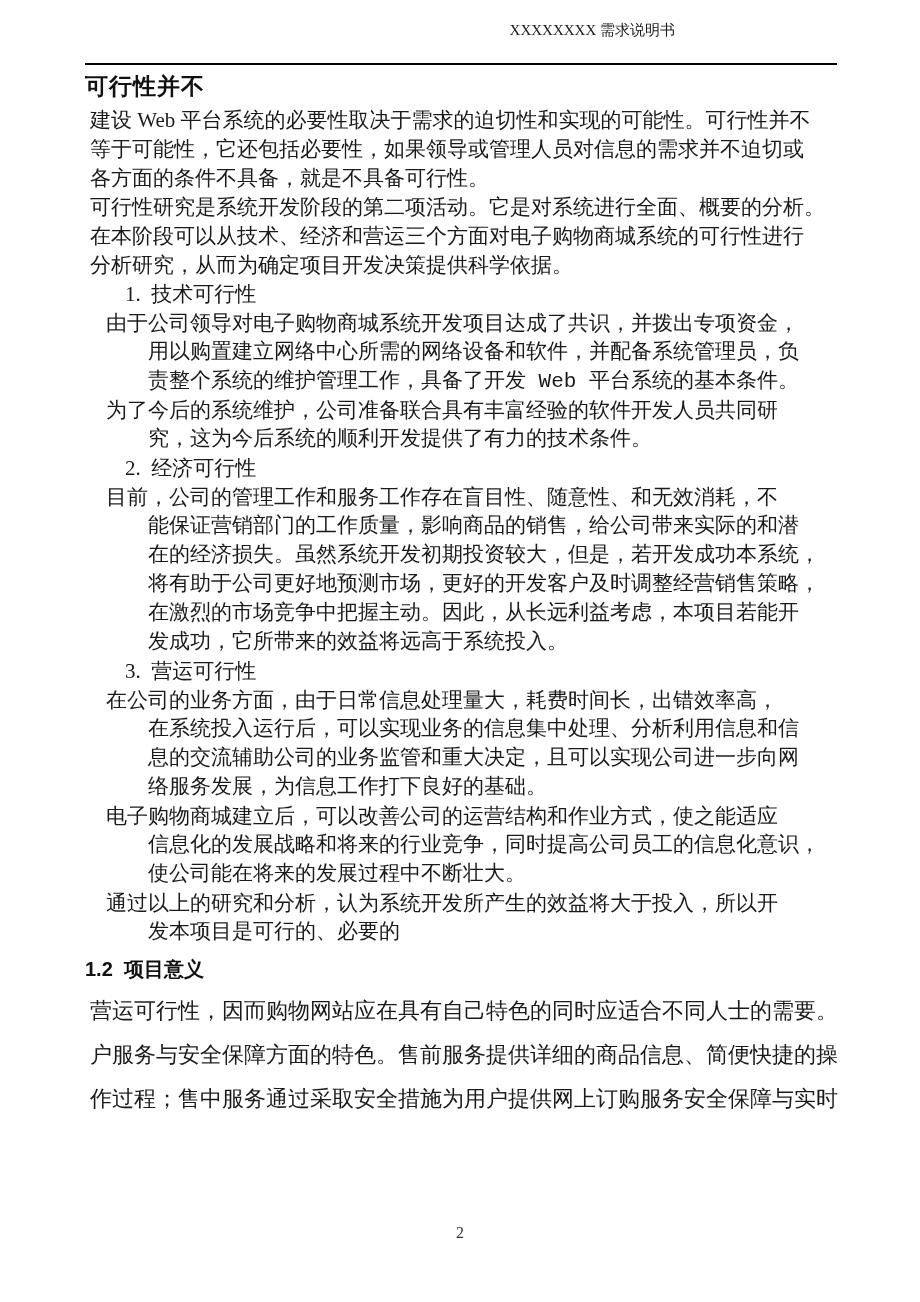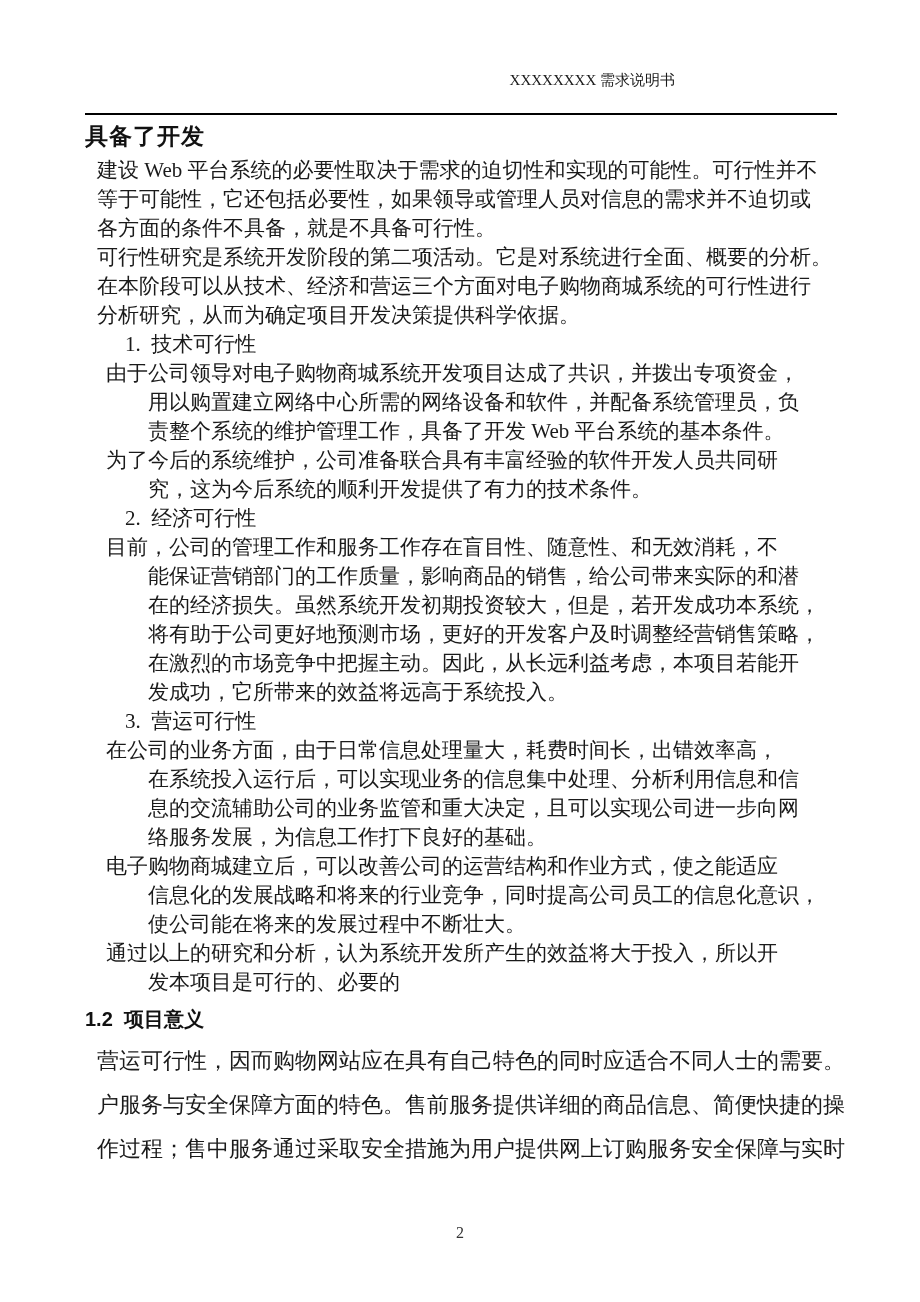--- a/index.html
+++ b/index.html
@@ -11,21 +11,20 @@
   }
   .page {
     position: relative;
     width: 920px; height: 1302px;
     background: #ffffff;
     overflow: hidden;
   }
   .content { padding: 0 83px 0 85px; }
 
   .doc-header {
-    padding-top: 50px;
     padding-bottom: 3px;
     padding-right: 162px;
     border-bottom: 2px solid #000;
     text-align: right;
     font: 15px/20px "Liberation Serif", serif;
     color: #1a1a1a;
     white-space: pre;
   }
 
   .h1 {
@@ -38,24 +37,24 @@
     color: #111;
   }
 
   .body-lines {
     margin-top: 6px;
     font: 21px/29px "Liberation Serif", serif;
     white-space: pre;
     color: #1a1a1a;
   }
   .line { height: 29px; }
-  .line.none  { margin-left: 12px; }
+  .line.none  { margin-left: 5px; }
   .line.list  { margin-left: 40px; }
   .line.first { margin-left: 21px; }
-  .line.cont  { margin-left: 63px; }
+  .line.cont  { margin-left: 63px; font-family: Liberation Mono, monospace; }
 
   .h2 {
     margin-top: 8px;
     font-family: "Liberation Sans", sans-serif;
     font-weight: bold;
     font-size: 20px;
     line-height: 28px;
     white-space: pre;
     color: #111;
   }
@@ -81,21 +80,21 @@
 </head>
 <body>
 
 <div class="page">
   <div class="content">
 
     <div class="doc-header">
       <span>XXXXXXXX 需求说明书</span>
     </div>
 
-    <div class="h1">具备了开发</div>
+    <div class="h1">可行性并不</div>
 
     <div class="body-lines"><div class="line none">建设 Web 平台系统的必要性取决于需求的迫切性和实现的可能性。可行性并不</div><div class="line none">等于可能性，它还包括必要性，如果领导或管理人员对信息的需求并不迫切或</div><div class="line none">各方面的条件不具备，就是不具备可行性。</div><div class="line none">可行性研究是系统开发阶段的第二项活动。它是对系统进行全面、概要的分析。</div><div class="line none">在本阶段可以从技术、经济和营运三个方面对电子购物商城系统的可行性进行</div><div class="line none">分析研究，从而为确定项目开发决策提供科学依据。</div><div class="line list">1.  技术可行性</div><div class="line first">由于公司领导对电子购物商城系统开发项目达成了共识，并拨出专项资金，</div><div class="line cont">用以购置建立网络中心所需的网络设备和软件，并配备系统管理员，负</div><div class="line cont">责整个系统的维护管理工作，具备了开发 Web 平台系统的基本条件。</div><div class="line first">为了今后的系统维护，公司准备联合具有丰富经验的软件开发人员共同研</div><div class="line cont">究，这为今后系统的顺利开发提供了有力的技术条件。</div><div class="line list">2.  经济可行性</div><div class="line first">目前，公司的管理工作和服务工作存在盲目性、随意性、和无效消耗，不</div><div class="line cont">能保证营销部门的工作质量，影响商品的销售，给公司带来实际的和潜</div><div class="line cont">在的经济损失。虽然系统开发初期投资较大，但是，若开发成功本系统，</div><div class="line cont">将有助于公司更好地预测市场，更好的开发客户及时调整经营销售策略，</div><div class="line cont">在激烈的市场竞争中把握主动。因此，从长远利益考虑，本项目若能开</div><div class="line cont">发成功，它所带来的效益将远高于系统投入。</div><div class="line list">3.  营运可行性</div><div class="line first">在公司的业务方面，由于日常信息处理量大，耗费时间长，出错效率高，</div><div class="line cont">在系统投入运行后，可以实现业务的信息集中处理、分析利用信息和信</div><div class="line cont">息的交流辅助公司的业务监管和重大决定，且可以实现公司进一步向网</div><div class="line cont">络服务发展，为信息工作打下良好的基础。</div><div class="line first">电子购物商城建立后，可以改善公司的运营结构和作业方式，使之能适应</div><div class="line cont">信息化的发展战略和将来的行业竞争，同时提高公司员工的信息化意识，</div><div class="line cont">使公司能在将来的发展过程中不断壮大。</div><div class="line first">通过以上的研究和分析，认为系统开发所产生的效益将大于投入，所以开</div><div class="line cont">发本项目是可行的、必要的</div></div>
 
     <div class="h2">1.2  项目意义</div>
 
     <div class="wide-lines"><div class="line none">营运可行性，因而购物网站应在具有自己特色的同时应适合不同人士的需要。</div><div class="line none">户服务与安全保障方面的特色。售前服务提供详细的商品信息、简便快捷的操</div><div class="line none">作过程；售中服务通过采取安全措施为用户提供网上订购服务安全保障与实时</div></div>
 
   </div>
 
   <div class="doc-footer">

